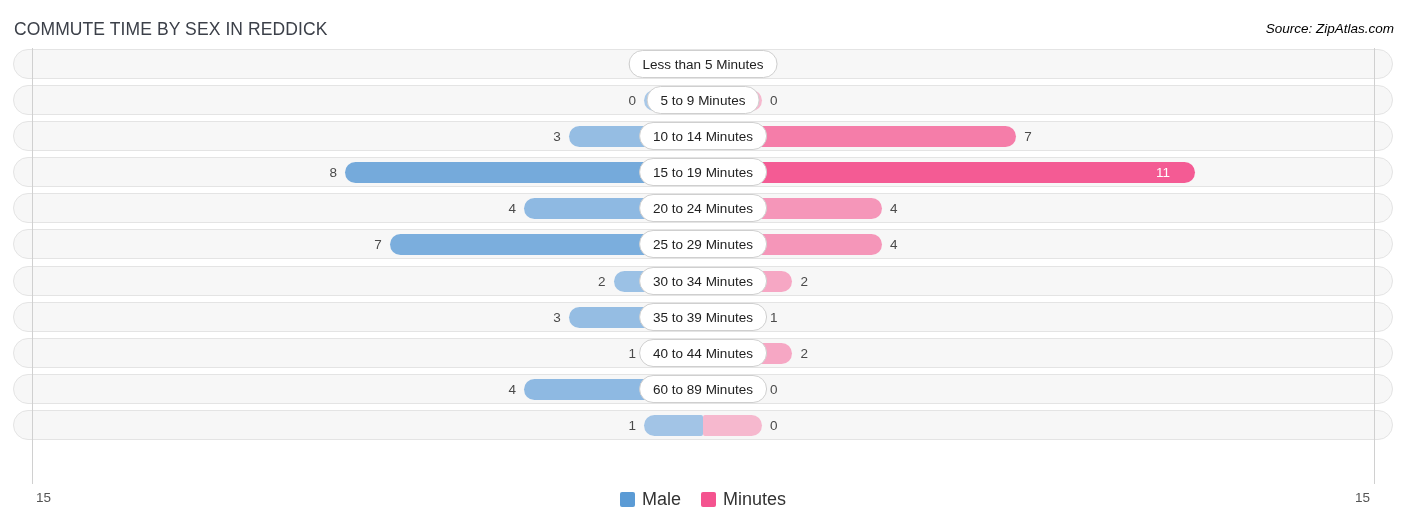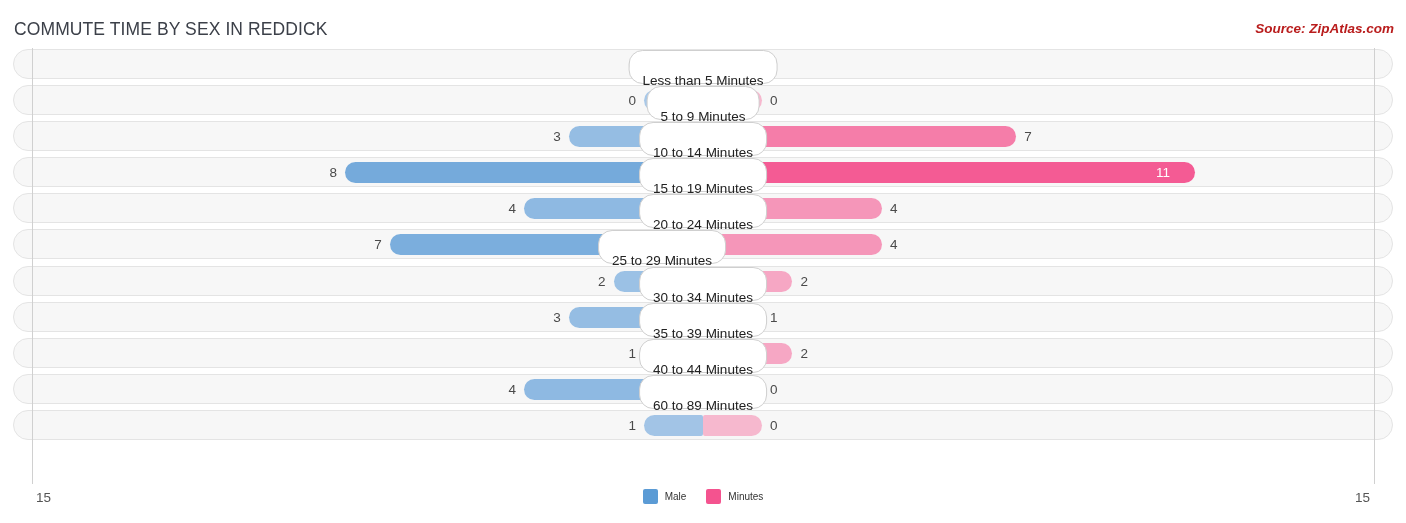--- a/index.html
+++ b/index.html
@@ -37,22 +37,22 @@
     color: #3c4049;
     font-weight: 400;
     white-space: nowrap;
   }
   .chart-source {
     position: absolute;
     right: 12px;
     top: 13px;
     font-size: 13.5px;
     font-style: italic;
-    color: #b91c1c;
-    font-weight: 700;
+    color: #000000;
+    font-weight: 400;
     white-space: nowrap;
   }
   
   .plot {
     position: absolute;
     left: 0;
     top: 46px;
     width: 1406px;
     height: 440px;
   }
@@ -128,21 +128,21 @@
     position: absolute;
     top: 4px;
     height: 28px;
     line-height: 27px;
     background: #ffffff;
     border: 1px solid #cfcfcf;
     border-radius: 14px;
     font-size: 13.5px;
     color: #222222;
     text-align: center;
-    padding: 16px 13px;
+    padding: 0 13px;
     box-sizing: border-box;
     z-index: 5;
     white-space: nowrap;
     transform: translateX(-50%);
   }
   
   .footer {
     position: absolute;
     left: 0;
     top: 486px;
@@ -172,21 +172,21 @@
     align-items: center;
     gap: 7px;
   }
   .legend-swatch {
     width: 15px;
     height: 15px;
     border-radius: 2px;
     display: inline-block;
   }
   .legend-text {
-    font-size: 10px;
+    font-size: 18px;
     color: #333333;
     text-align: center;
   }
 </style>
 </head>
 <body>
 
 <div class="chart-root">
 
   <div class="header">
@@ -237,21 +237,21 @@
           <div class="val male-val" style="left: 476.067px; width: 40px;">4</div>
           <div class="val female-val" style="left: 889.933px; width: 40px;">4</div>
           <div class="center-label" style="left: 703px;">20 to 24 Minutes</div>
         </div>
         <div class="row">
           <div class="row-track"></div>
           <div class="bar male" style="left: 389.867px; width: 313.133px; background: rgb(123, 174, 221);"></div>
           <div class="bar female" style="left: 703px; width: 178.933px; background: rgb(245, 150, 185);"></div>
           <div class="val male-val" style="left: 341.867px; width: 40px;">7</div>
           <div class="val female-val" style="left: 889.933px; width: 40px;">4</div>
-          <div class="center-label" style="left: 662px;">25 to 29 Minutes</div>
+          <div class="center-label" style="left: 703px;">25 to 29 Minutes</div>
         </div>
         <div class="row">
           <div class="row-track"></div>
           <div class="bar male" style="left: 613.533px; width: 89.4667px; background: rgb(155, 193, 229);"></div>
           <div class="bar female" style="left: 703px; width: 89.4667px; background: rgb(246, 167, 196);"></div>
           <div class="val male-val" style="left: 565.533px; width: 40px;">2</div>
           <div class="val female-val" style="left: 800.467px; width: 40px;">2</div>
           <div class="center-label" style="left: 703px;">30 to 34 Minutes</div>
         </div>
         <div class="row">

